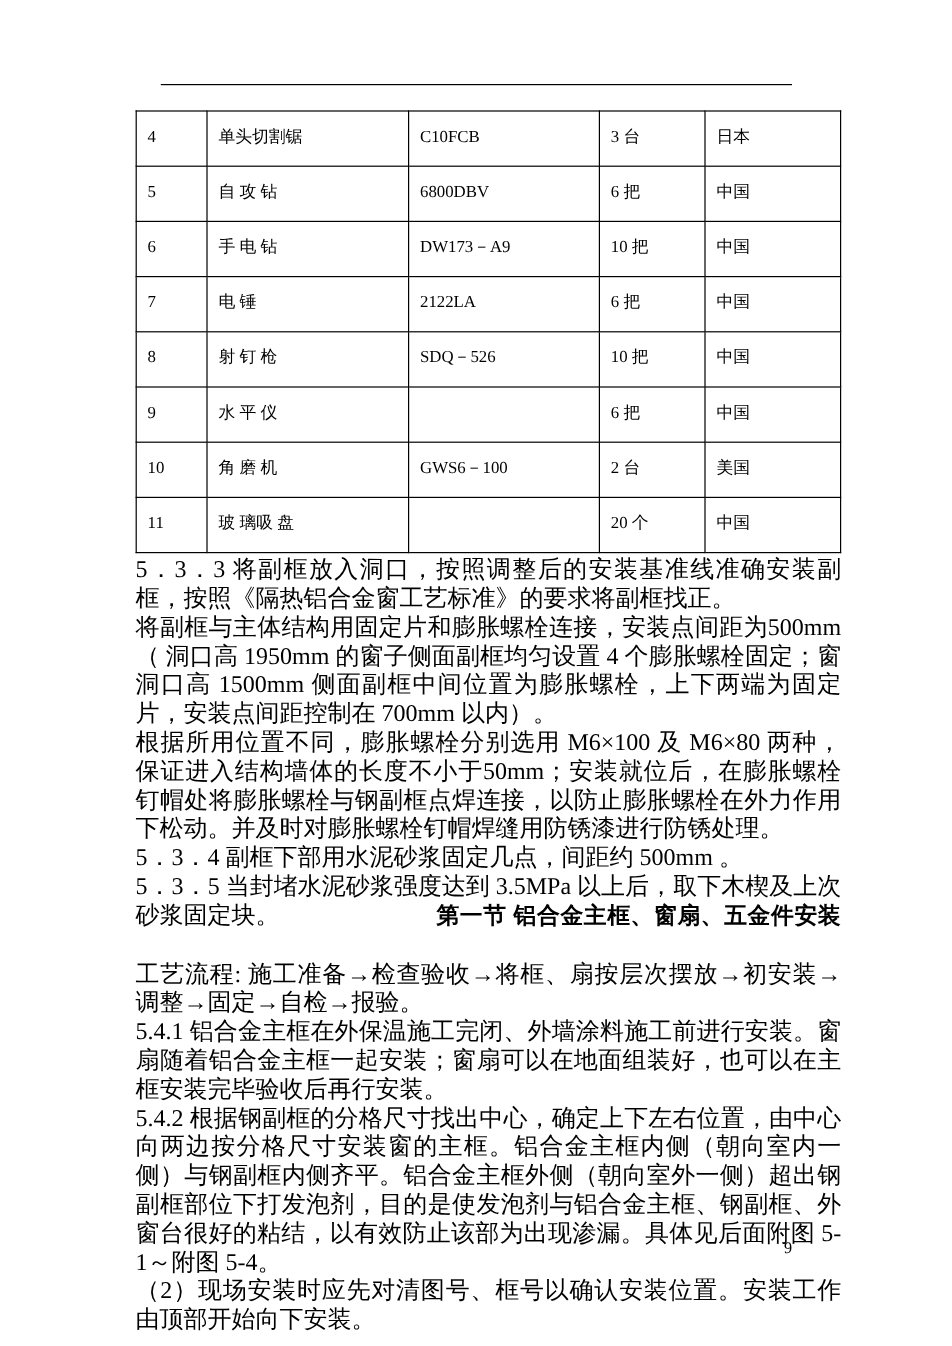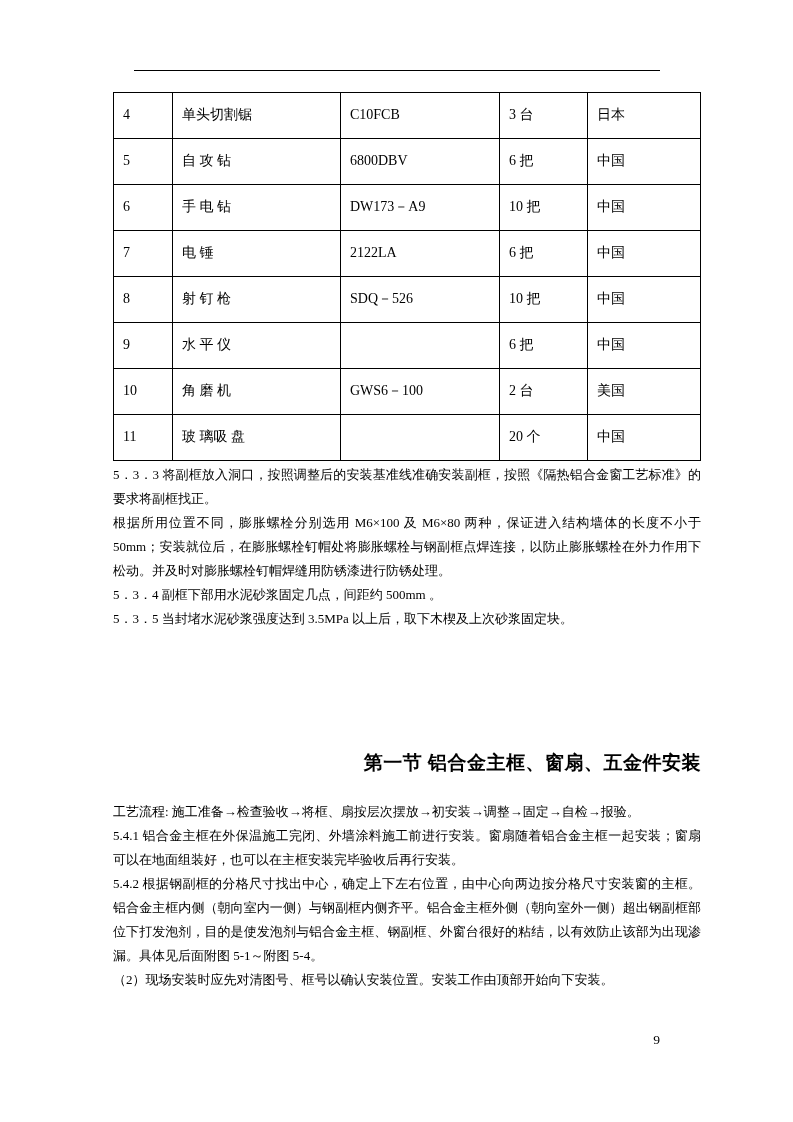--- a/index.html
+++ b/index.html
@@ -63,21 +63,21 @@
   .cell-qty {
     padding-left: 12px;
     margin-top: 36px;
   }
 
   
   .body-block {
     position: absolute;
     left: 113px;
     width: 588px;
-    font-size: 13px;
+    font-size: 20px;
     line-height: 24px;
     text-align: justify;
     text-justify: inter-ideograph;
   }
   .body-block p {
     margin: 0;
     text-align: justify;
   }
 
   #block-1 { top: 463px; }
@@ -177,20 +177,21 @@
         <td class="cell-name">玻 璃吸 盘</td>
         <td></td>
         <td class="cell-qty">20 个</td>
         <td>中国</td>
       </tr>
     </tbody>
   </table>
 
   <div class="body-block" id="block-1">
     <p>5．3．3 将副框放入洞口，按照调整后的安装基准线准确安装副框，按照《隔热铝合金窗工艺标准》的要求将副框找正。</p>
+    <p>将副框与主体结构用固定片和膨胀螺栓连接，安装点间距为500mm（ 洞口高 1950mm 的窗子侧面副框均匀设置 4 个膨胀螺栓固定；窗洞口高 1500mm 侧面副框中间位置为膨胀螺栓，上下两端为固定片，安装点间距控制在 700mm 以内）。</p>
     <p>根据所用位置不同，膨胀螺栓分别选用 M6×100 及 M6×80 两种，保证进入结构墙体的长度不小于50mm；安装就位后，在膨胀螺栓钉帽处将膨胀螺栓与钢副框点焊连接，以防止膨胀螺栓在外力作用下松动。并及时对膨胀螺栓钉帽焊缝用防锈漆进行防锈处理。</p>
     <p>5．3．4 副框下部用水泥砂浆固定几点，间距约 500mm 。</p>
     <p>5．3．5 当封堵水泥砂浆强度达到 3.5MPa 以上后，取下木楔及上次砂浆固定块。</p>
   </div>
 
   <div class="section-heading">第一节 铝合金主框、窗扇、五金件安装</div>
 
   <div class="body-block" id="block-2">
     <p>工艺流程: 施工准备→检查验收→将框、扇按层次摆放→初安装→调整→固定→自检→报验。</p>
     <p>5.4.1 铝合金主框在外保温施工完闭、外墙涂料施工前进行安装。窗扇随着铝合金主框一起安装；窗扇可以在地面组装好，也可以在主框安装完毕验收后再行安装。</p>

